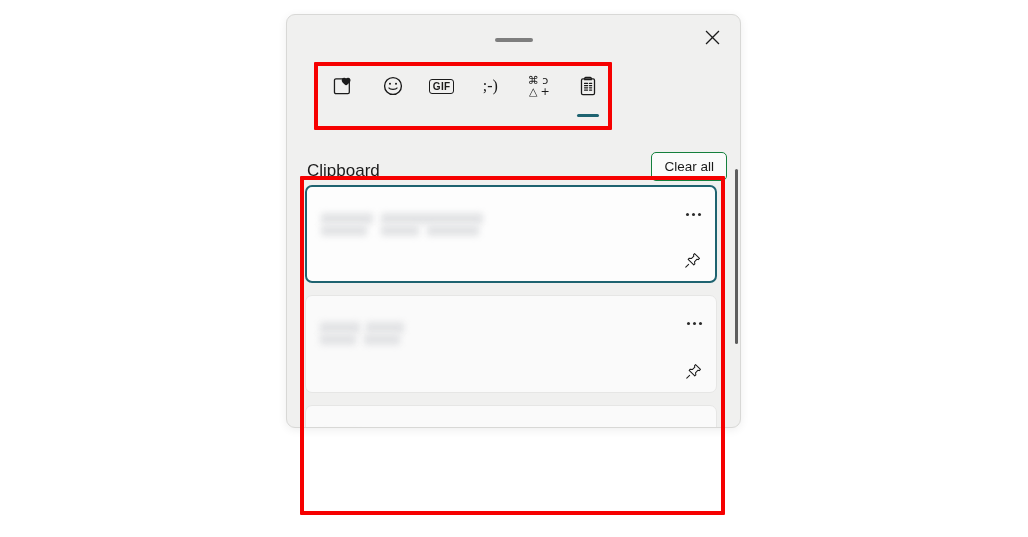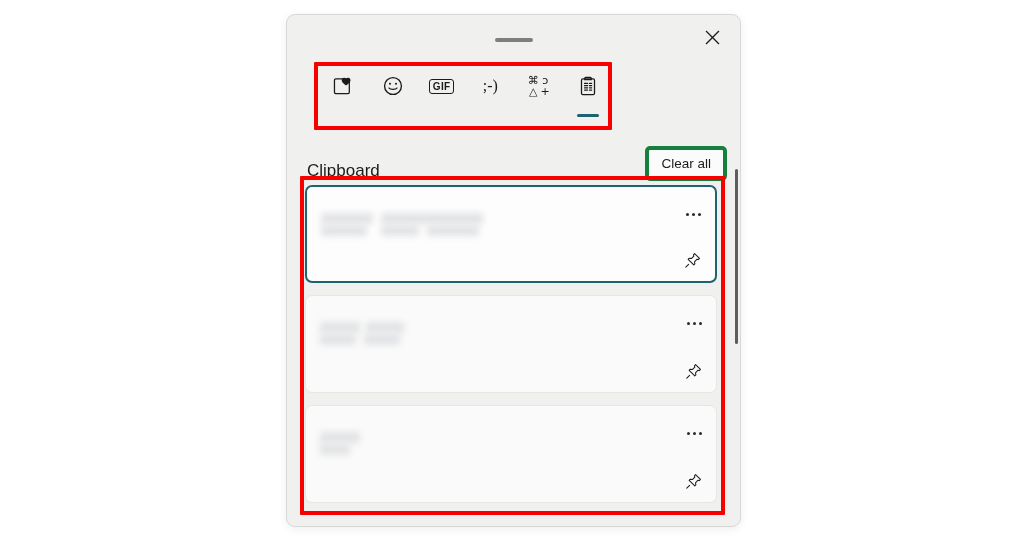--- a/index.html
+++ b/index.html
@@ -18,21 +18,21 @@
     height: 537px;
     background: #ffffff;
   }
 
   
   .panel {
     position: absolute;
     left: 286px;
     top: 14px;
     width: 455px;
-    height: 513px;
+    height: 414px;
     background: #f0f0ef;
     border: 1px solid #d8d8d6;
     border-radius: 9px;
     box-shadow: 0 2px 10px rgba(0,0,0,0.07);
     box-sizing: border-box;
     overflow: hidden;
   }
 
   
   .titlebar {
@@ -152,21 +152,21 @@
   }
   .section-title {
     font-size: 17px;
     color: #1b1b1b;
     font-family: "Liberation Sans", sans-serif;
   }
   .clear-all {
     font-size: 13.5px;
     color: #1b1b1b;
     background: #fbfbfb;
-    border: 4px solid #15803d;
+    border: 1px solid #15803d;
     border-radius: 5px;
     padding: 6px 12px;
     cursor: pointer;
     font-family: "Liberation Sans", sans-serif;
   }
 
   
   .list-area {
     position: absolute;
     left: 18px;

